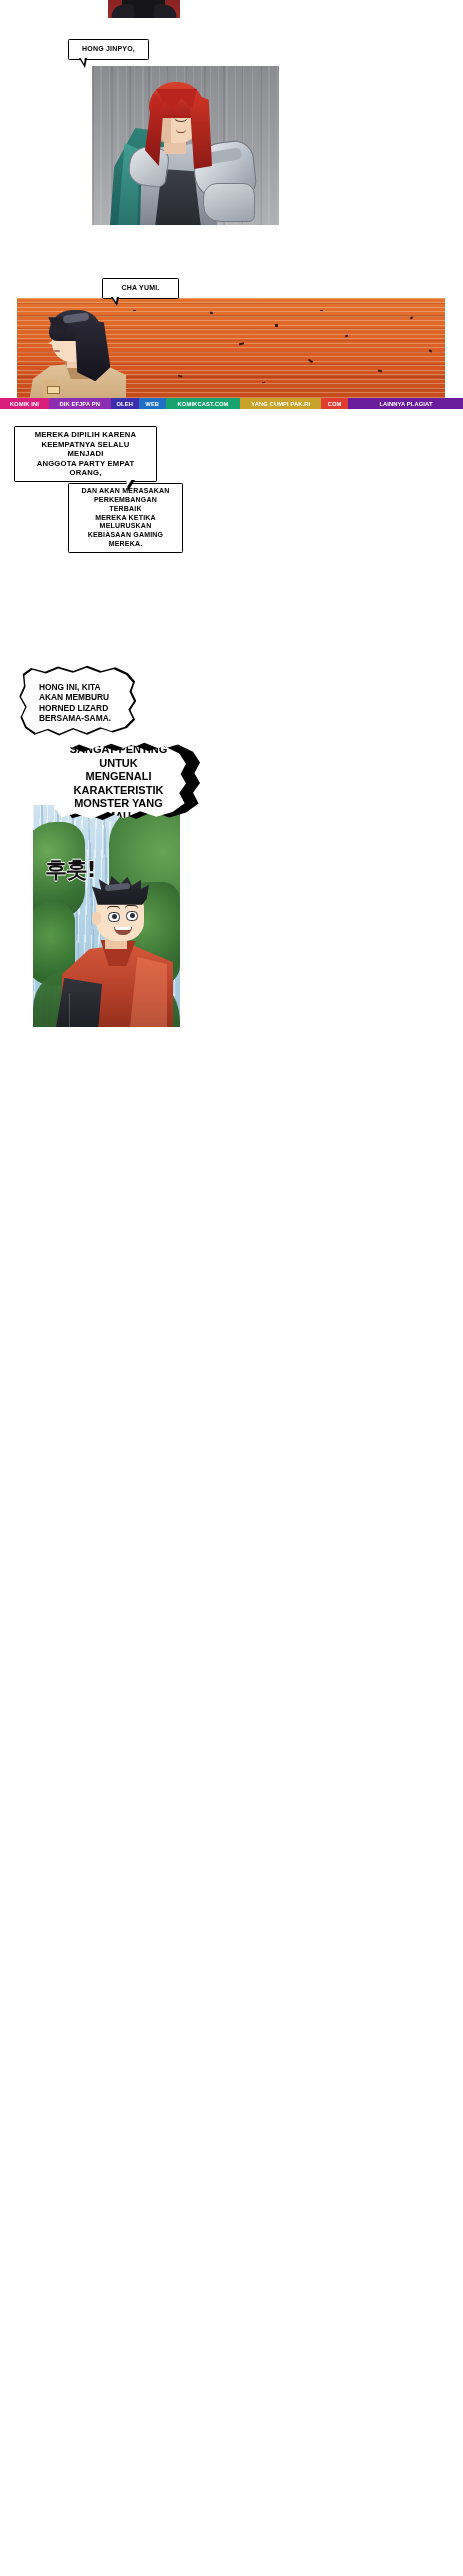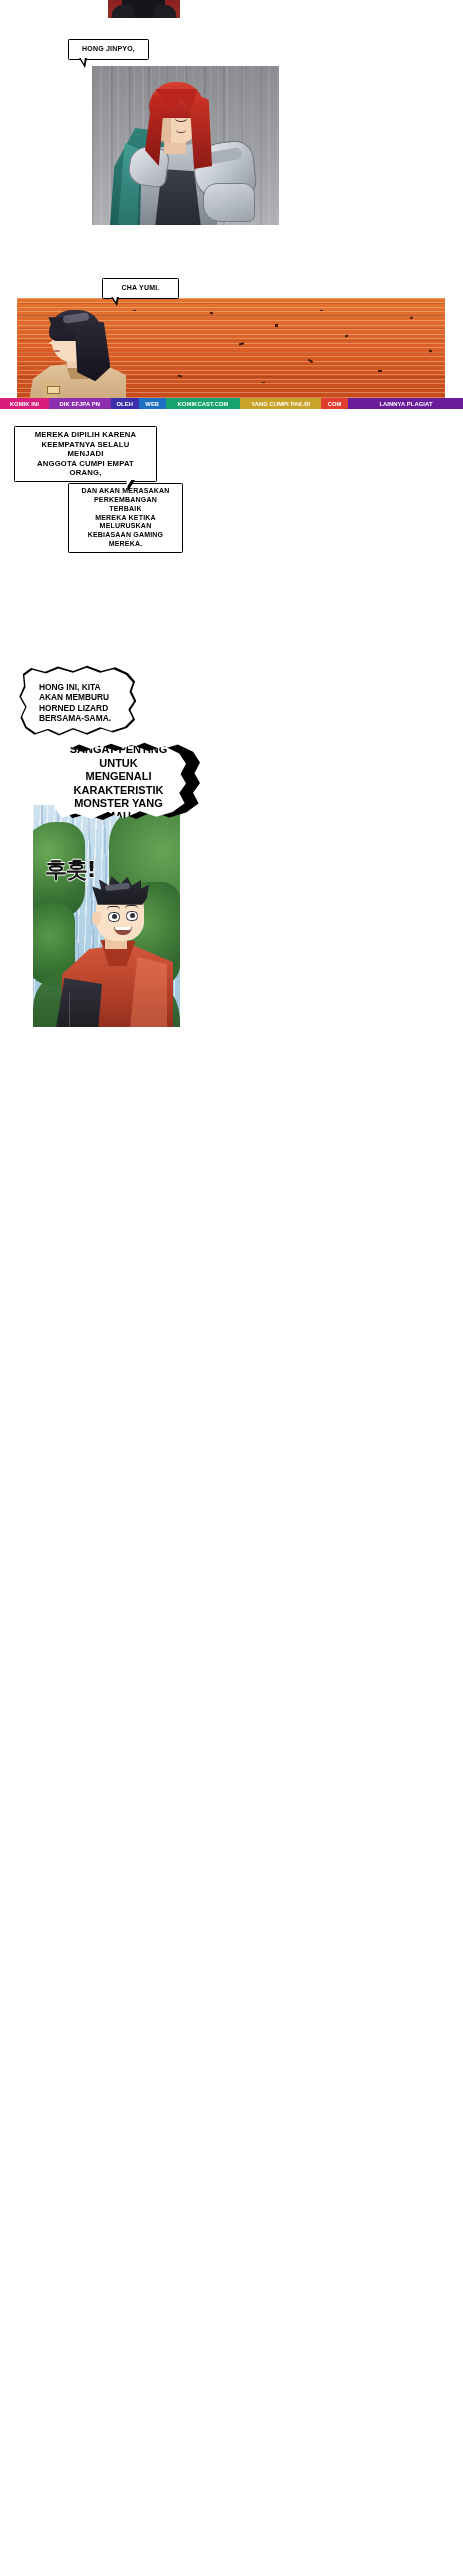--- a/index.html
+++ b/index.html
@@ -210,21 +210,21 @@
     <span style="background:#1f6fc4;flex:0 0 23px;">WEB</span>
     <span style="background:#18a36e;flex:0 0 71px;">KOMIKCAST.COM</span>
     <span style="background:#c9a22a;flex:0 0 77px;">YANG CUMPI PAK.RI</span>
     <span style="background:#e03c2f;flex:0 0 23px;">COM</span>
     <span style="background:#6a1d9a;flex:1 1 auto;">LAINNYA PLAGIAT</span>
   </div>
 
   <div class="bubble rect" style="left:14px;top:426px;width:143px;height:56px;font-size:7.7px;">
     <span class="txt">MEREKA DIPILIH KARENA
 KEEMPATNYA SELALU MENJADI
-ANGGOTA CUMPI EMPAT ORANG,</span>
+ANGGOTA PARTY EMPAT ORANG,</span>
   </div>
   <div class="tail" style="left:126px;top:480px;border-right:7.7px solid transparent;border-left:2.6px solid transparent;border-top:11.6px solid #000;"></div>
   <div class="tail" style="left:126px;top:479px;border-right:5.8px solid transparent;border-left:1.9px solid transparent;border-top:8.4px solid #fff;z-index:32;"></div>
 
   <div class="bubble rect" style="left:68px;top:483px;width:115px;height:70px;font-size:7px;">
     <span class="txt">DAN AKAN MERASAKAN
 PERKEMBANGAN TERBAIK
 MEREKA KETIKA MELURUSKAN
 KEBIASAAN GAMING MEREKA.</span>
   </div>

